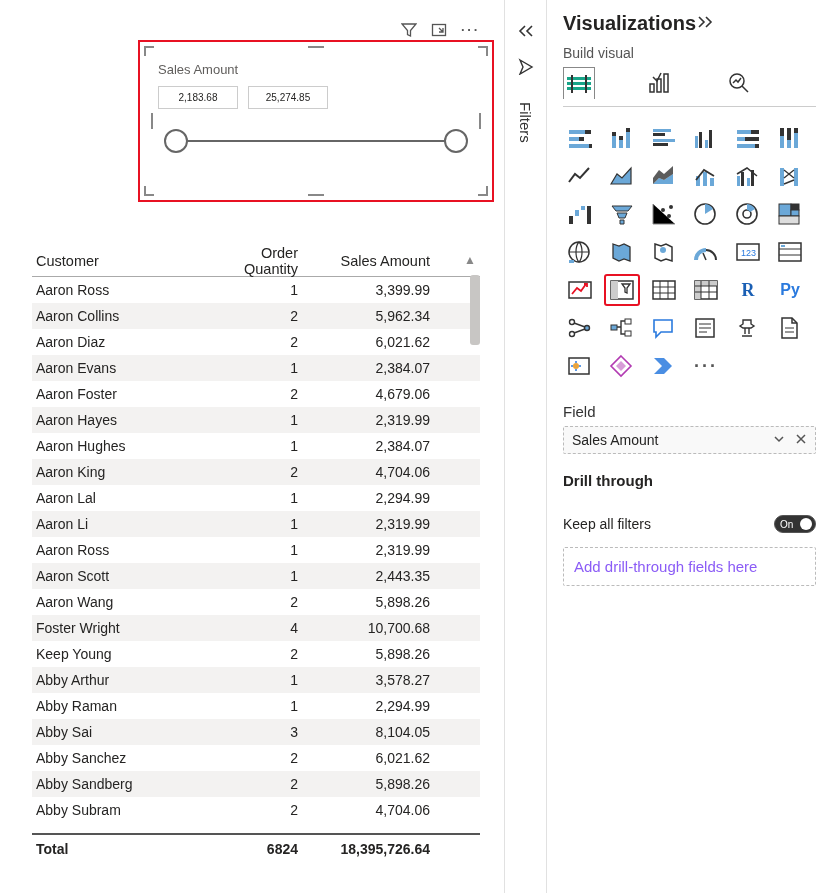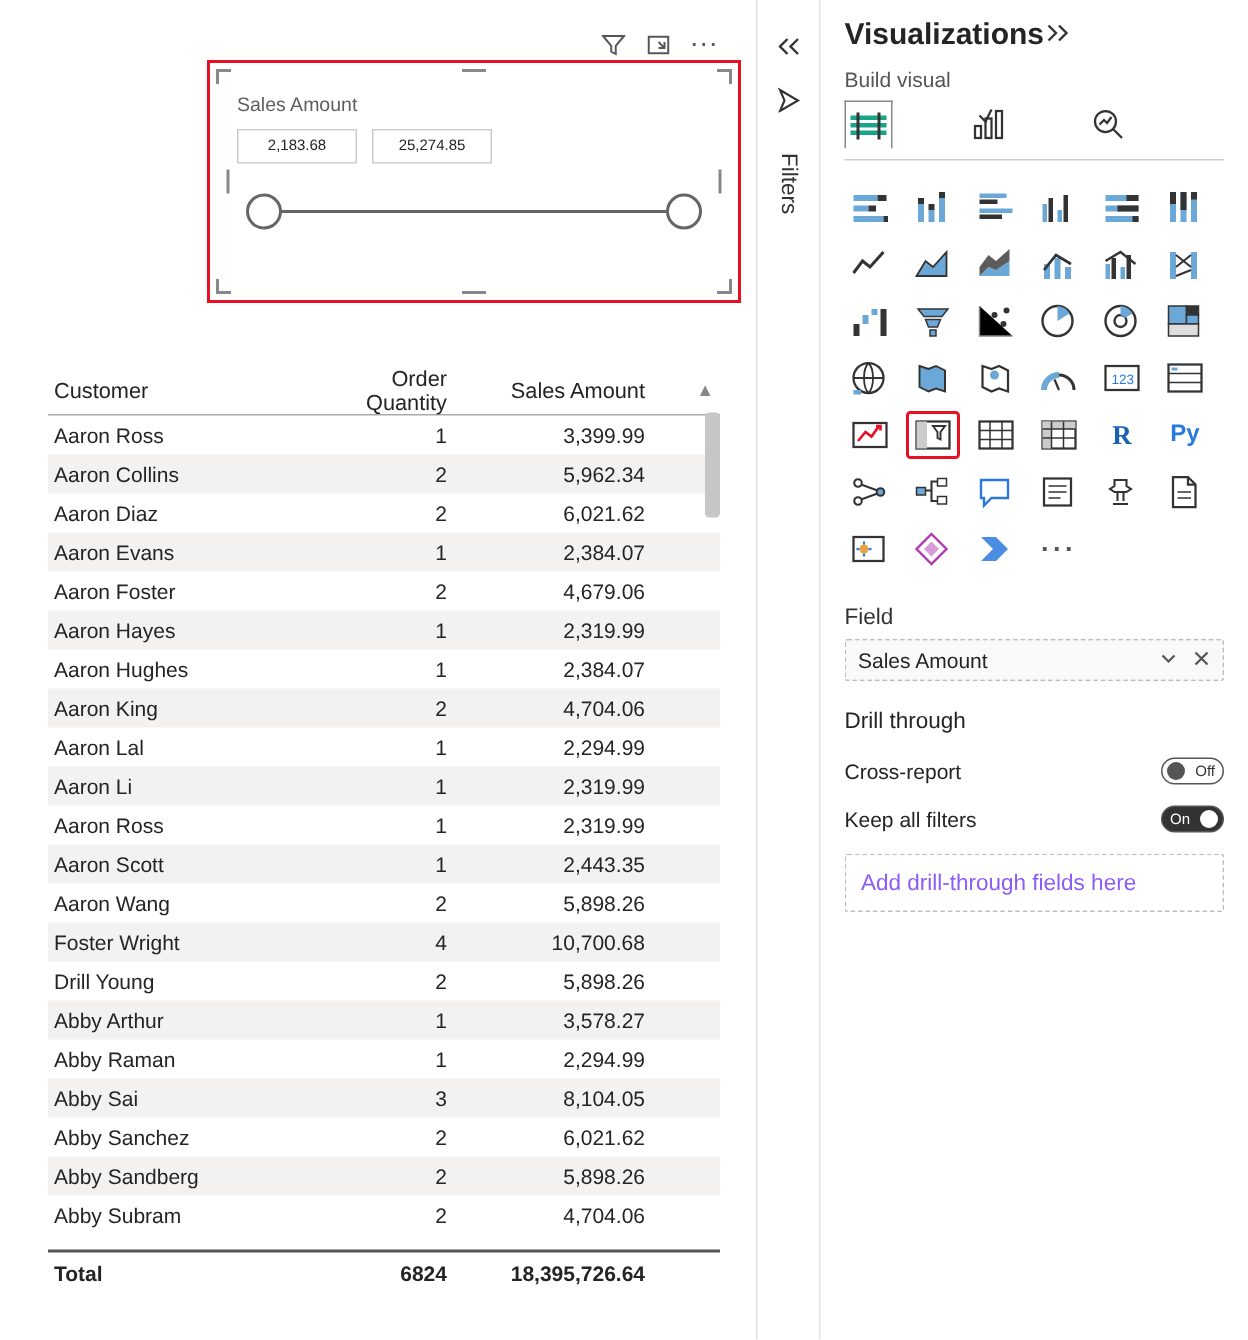--- a/index.html
+++ b/index.html
@@ -226,21 +226,21 @@
     align-items: center;
     gap: 6px;
     background:#f9f9f9;
   }
   .field-chip {
     flex:1;
     font-size: 14px;
   }
   .field-actions { display:flex; gap:10px; color:#555; }
   .drill-section { margin-top: 18px; }
-  .drill-title { font-size: 15px; font-weight:400; margin-bottom: 16px; }
+  .drill-title { font-size: 15px; font-weight:700; margin-bottom: 26px; }
   .drill-row { display:flex; justify-content:space-between; align-items:center; font-size:14px; margin: 8px 0 14px; }
   .toggle {
     width: 42px; height: 18px;
     border: 1px solid #555;
     border-radius: 10px;
     position: relative;
     font-size: 10px;
     display:flex; align-items:center;
     cursor:pointer;
   }
@@ -379,21 +379,21 @@
           <div class="col-cust">Aaron Wang</div>
           <div class="col-qty">2</div>
           <div class="col-amt">5,898.26</div>
         </div>
         <div class="table-row striped">
           <div class="col-cust">Foster Wright</div>
           <div class="col-qty">4</div>
           <div class="col-amt">10,700.68</div>
         </div>
         <div class="table-row">
-          <div class="col-cust">Drill Young</div>
+          <div class="col-cust">Keep Young</div>
           <div class="col-qty">2</div>
           <div class="col-amt">5,898.26</div>
         </div>
         <div class="table-row striped">
           <div class="col-cust">Abby Arthur</div>
           <div class="col-qty">1</div>
           <div class="col-amt">3,578.27</div>
         </div>
         <div class="table-row">
           <div class="col-cust">Abby Raman</div>
@@ -777,27 +777,20 @@
         <span><svg width="12" height="12" viewBox="0 0 12 12">
               <path d="M2 2l8 8M10 2l-8 8" stroke="#555" stroke-width="1.5"></path>
             </svg></span>
       </div>
     </div>
   </div>
 
   <div class="drill-section">
     <div class="drill-title">Drill through</div>
     <div class="drill-row">
-      <span>Cross-report</span>
-      <div class="toggle off">
-        <div class="knob"></div>
-          <span class="lab">Off</span>
-      </div>
-    </div>
-    <div class="drill-row">
       <span>Keep all filters</span>
       <div class="toggle on">
         <div class="knob"></div>
           <span class="lab">On</span>
       </div>
     </div>
     <div class="drill-drop">Add drill-through fields here</div>
   </div>
 </div>
 

